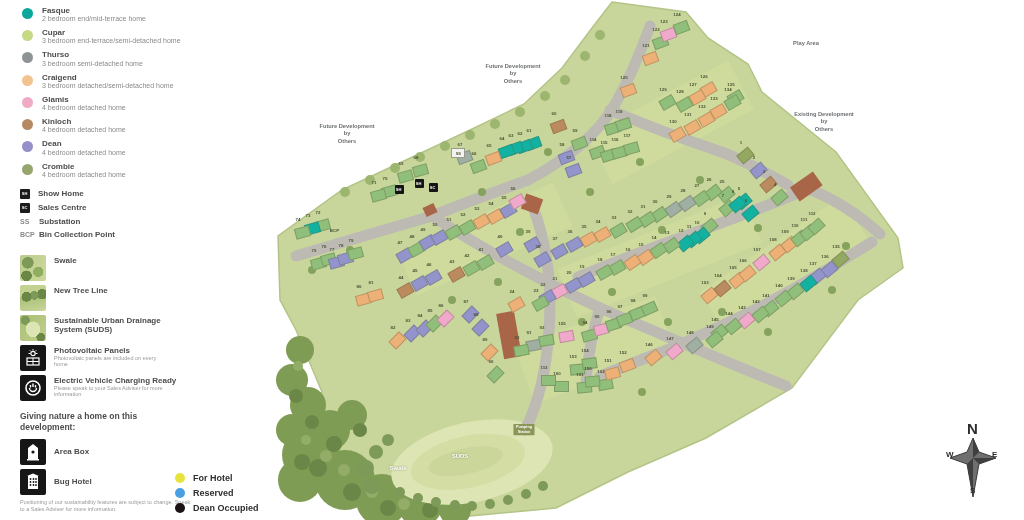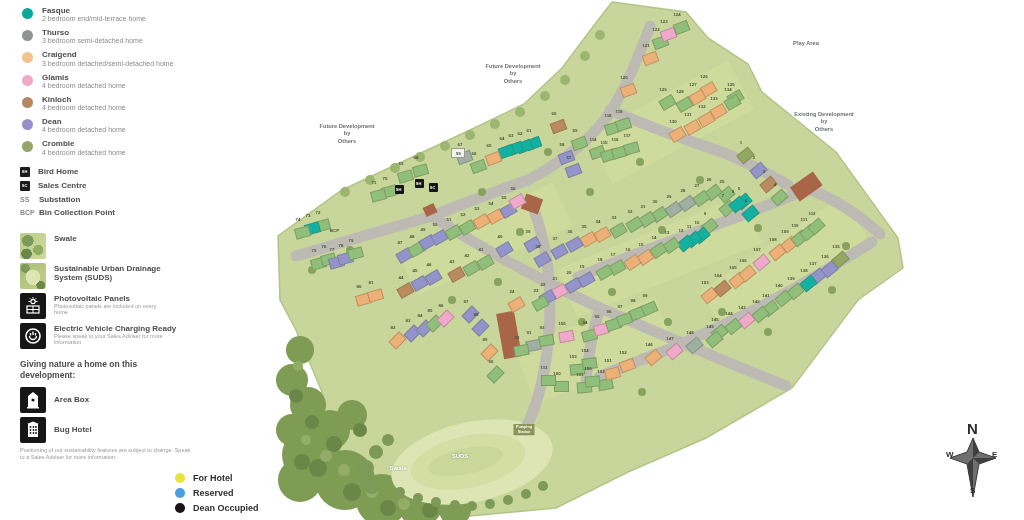--- a/index.html
+++ b/index.html
@@ -586,20 +586,27 @@
   <div id="legend">
     <div id="house-types">
         <div class="ht-row">
           <span class="ht-dot" style="background: rgb(10, 167, 154);"></span>
           <div>
             <div class="ht-name">Fasque</div>
             <div class="ht-desc">2 bedroom end/mid-terrace home</div>
           </div>
         </div>
         <div class="ht-row">
+          <span class="ht-dot" style="background: rgb(198, 218, 133);"></span>
+          <div>
+            <div class="ht-name">Cupar</div>
+            <div class="ht-desc">3 bedroom end-terrace/semi-detached home</div>
+          </div>
+        </div>
+        <div class="ht-row">
           <span class="ht-dot" style="background: rgb(142, 148, 150);"></span>
           <div>
             <div class="ht-name">Thurso</div>
             <div class="ht-desc">3 bedroom semi-detached home</div>
           </div>
         </div>
         <div class="ht-row">
           <span class="ht-dot" style="background: rgb(242, 195, 142);"></span>
           <div>
             <div class="ht-name">Craigend</div>
@@ -633,21 +640,21 @@
             <div class="ht-name">Crombie</div>
             <div class="ht-desc">4 bedroom detached home</div>
           </div>
         </div>
       </div>
     <div id="markers" style="margin-top:10px;">
         <div class="mk-row">
           <span class="mk-badge">
             <span>SH</span>
           </span>
-          <span class="mk-label">Bird Home</span>
+          <span class="mk-label">Show Home</span>
         </div>
         <div class="mk-row">
           <span class="mk-badge">
             <span>SC</span>
           </span>
           <span class="mk-label">Sales Centre</span>
         </div>
         <div class="mk-row">
           <span class="mk-code">SS</span>
           <span class="mk-label">Substation</span>
@@ -655,20 +662,26 @@
         <div class="mk-row">
           <span class="mk-code">BCP</span>
           <span class="mk-label">Bin Collection Point</span>
         </div>
       </div>
     <div id="features" style="margin-top:16px;">
         <div class="ft-row">
           <div class="ft-thumb thumb-swale"></div>
           <div>
             <div class="ft-label" style="width: 130px;">Swale</div>
+          </div>
+        </div>
+        <div class="ft-row">
+          <div class="ft-thumb thumb-tree"></div>
+          <div>
+            <div class="ft-label" style="width: 130px;">New Tree Line</div>
           </div>
         </div>
         <div class="ft-row">
           <div class="ft-thumb thumb-suds"></div>
           <div>
             <div class="ft-label" style="width: 130px;">Sustainable Urban Drainage System (SUDS)</div>
           </div>
         </div>
         <div class="ft-row">
           <div class="ft-icon">

